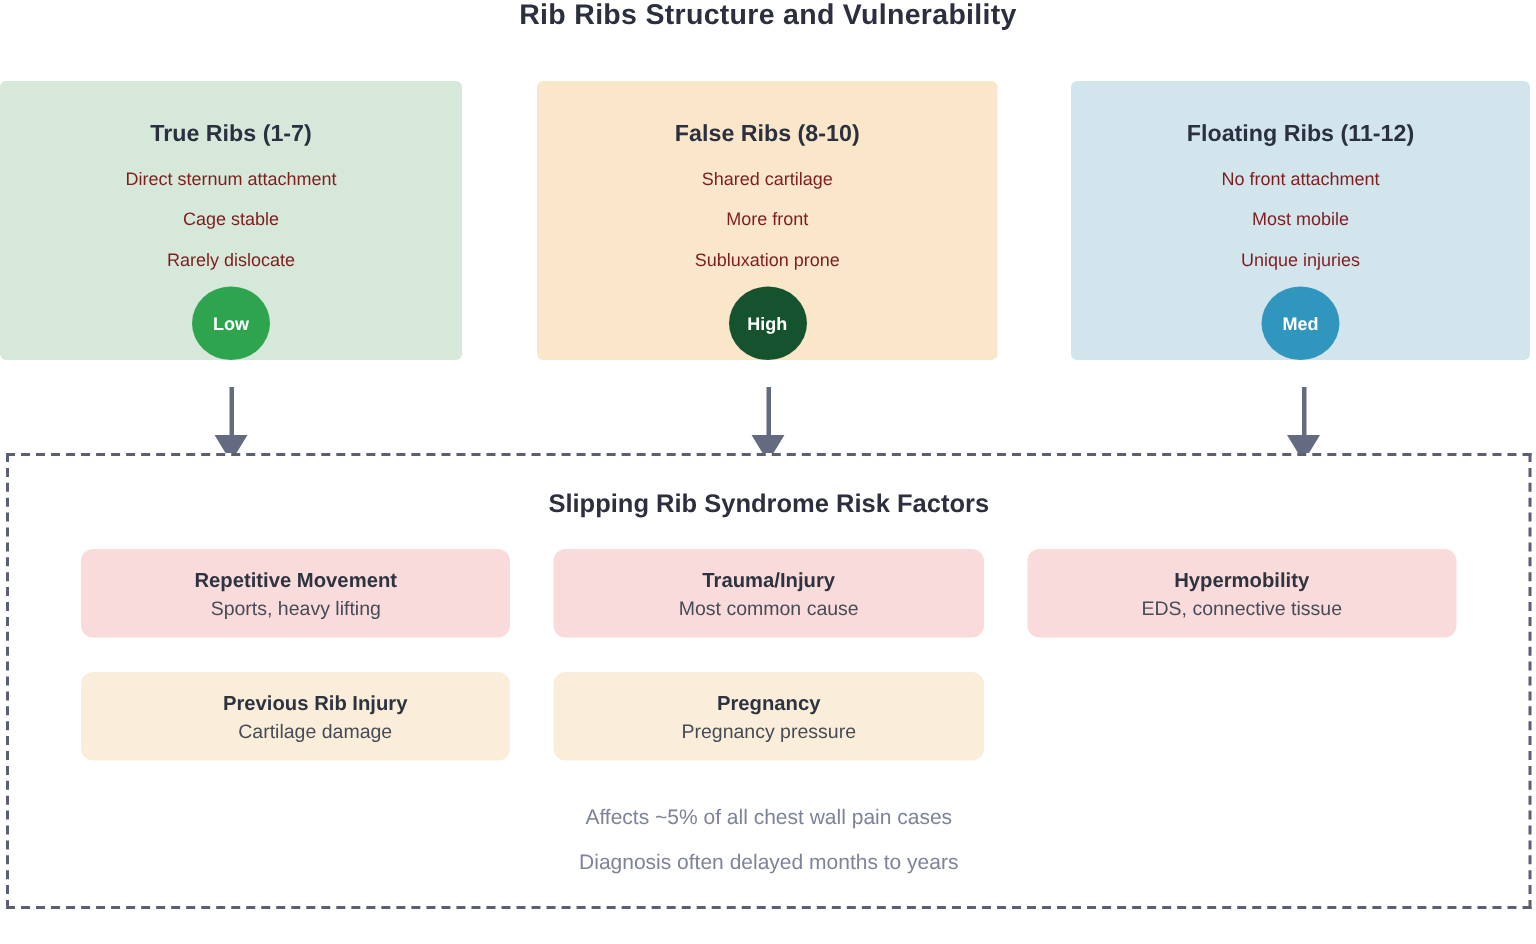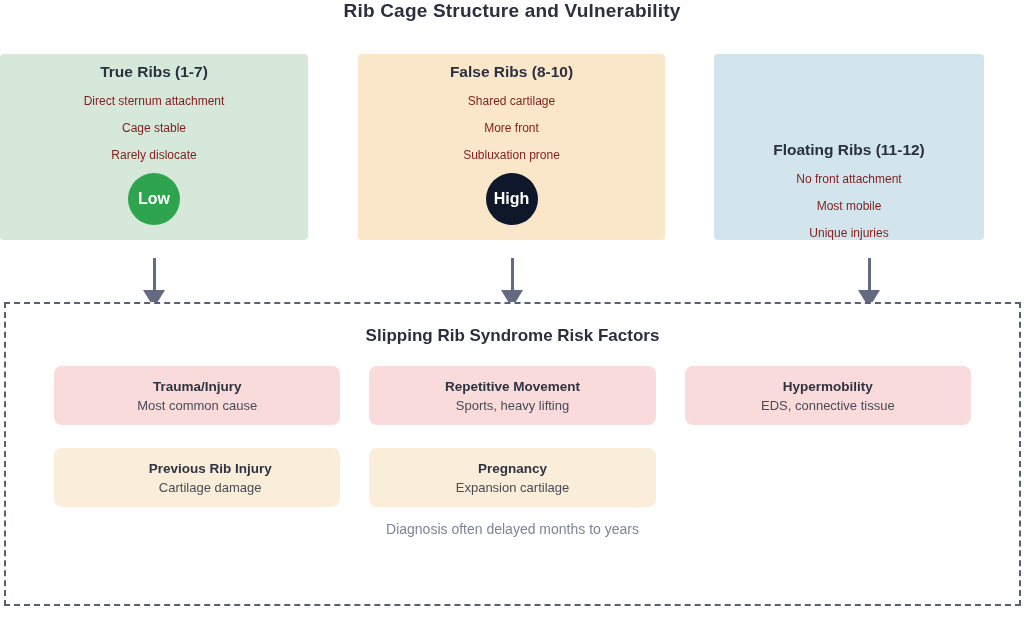--- a/index.html
+++ b/index.html
@@ -17,34 +17,34 @@
     letter-spacing: 0.2px;
   }
   
   .col-card {
     position: absolute; top: 54px; height: 186px;
     border-radius: 4px;
     display: flex; flex-direction: column; align-items: center;
   }
   .col-1 { left: 0;    width: 308px; }
   .col-2 { left: 358px; width: 307px; }
-  .col-3 { left: 714px; width: 270px; justify-content: flex-end; }
+  .col-3 { left: 714px; width: 306px; }
   .col-title {
-    margin-top: 9px;
+    margin-top: 27px;
     font-size: 15.5px; font-weight: bold; color: #2b3040;
   }
   .col-line {
     margin-top: 13px;
     font-size: 12px; color: #7f1d1d;
   }
   .badge {
     margin-top: 11px;
     width: 52px; height: 52px; border-radius: 50%;
     display: flex; align-items: center; justify-content: center;
-    color: #ffffff; font-size: 16px; font-weight: bold;
+    color: #ffffff; font-size: 12px; font-weight: bold;
   }
   
   .arrow {
     position: absolute; top: 258px; width: 22px; height: 50px;
   }
   .arrow .shaft {
     position: absolute; left: 10px; top: 0; width: 2.5px; height: 34px;
     background: #646b80;
   }
   .arrow .head {
@@ -90,78 +90,80 @@
   .risk-note {
     text-align: center;
     font-size: 14px; color: #7d8399;
   }
   .note-1 { margin-top: 29px; }
   .note-2 { margin-top: 14px; }
 </style>
 </head>
 <body>
 
-<div class="page-title">Rib Cage Structure and Vulnerability</div>
+<div class="page-title">Rib Ribs Structure and Vulnerability</div>
 
 <div class="col-card col-1" style="background-color: rgb(213, 232, 217);">
   <div class="col-title">True Ribs (1-7)</div>
   <div class="col-line">Direct sternum attachment</div>
   <div class="col-line">Cage stable</div>
   <div class="col-line">Rarely dislocate</div>
   <div class="badge" style="background-color: rgb(47, 164, 79);">Low</div>
 </div>
 
 <div class="col-card col-2" style="background-color: rgb(250, 231, 201);">
   <div class="col-title">False Ribs (8-10)</div>
   <div class="col-line">Shared cartilage</div>
   <div class="col-line">More front</div>
   <div class="col-line">Subluxation prone</div>
-  <div class="badge" style="background-color: #0f172a;">High</div>
+  <div class="badge" style="background-color: #14532d;">High</div>
 </div>
 
 <div class="col-card col-3" style="background-color: rgb(210, 229, 237);">
   <div class="col-title">Floating Ribs (11-12)</div>
   <div class="col-line">No front attachment</div>
   <div class="col-line">Most mobile</div>
   <div class="col-line">Unique injuries</div>
+  <div class="badge" style="background-color: rgb(48, 150, 190);">Med</div>
 </div>
 
 <div class="arrow arrow-1">
   <div class="shaft"></div>
   <div class="head"></div>
 </div>
 <div class="arrow arrow-2">
   <div class="shaft"></div>
   <div class="head"></div>
 </div>
 <div class="arrow arrow-3">
   <div class="shaft"></div>
   <div class="head"></div>
 </div>
 
 <div class="risk-container">
   <div class="risk-title">Slipping Rib Syndrome Risk Factors</div>
 
   <div class="risk-grid">
     <div class="risk-box" style="background-color: rgb(250, 219, 219);">
+      <div class="risk-box-title">Repetitive Movement</div>
+      <div class="risk-box-sub">Sports, heavy lifting</div>
+    </div>
+    <div class="risk-box" style="background-color: rgb(250, 219, 219);">
       <div class="risk-box-title">Trauma/Injury</div>
       <div class="risk-box-sub">Most common cause</div>
-    </div>
-    <div class="risk-box" style="background-color: rgb(250, 219, 219);">
-      <div class="risk-box-title">Repetitive Movement</div>
-      <div class="risk-box-sub">Sports, heavy lifting</div>
     </div>
     <div class="risk-box" style="background-color: rgb(250, 219, 219);">
       <div class="risk-box-title">Hypermobility</div>
       <div class="risk-box-sub">EDS, connective tissue</div>
     </div>
     <div class="risk-box" style="background-color: rgb(250, 238, 218); padding-left: 26px;">
       <div class="risk-box-title">Previous Rib Injury</div>
       <div class="risk-box-sub">Cartilage damage</div>
     </div>
     <div class="risk-box" style="background-color: rgb(250, 238, 218);">
       <div class="risk-box-title">Pregnancy</div>
-      <div class="risk-box-sub">Expansion cartilage</div>
+      <div class="risk-box-sub">Pregnancy pressure</div>
     </div>
   </div>
 
+  <div class="risk-note note-1">Affects ~5% of all chest wall pain cases</div>
   <div class="risk-note note-2">Diagnosis often delayed months to years</div>
 </div>
 
 </body></html>

